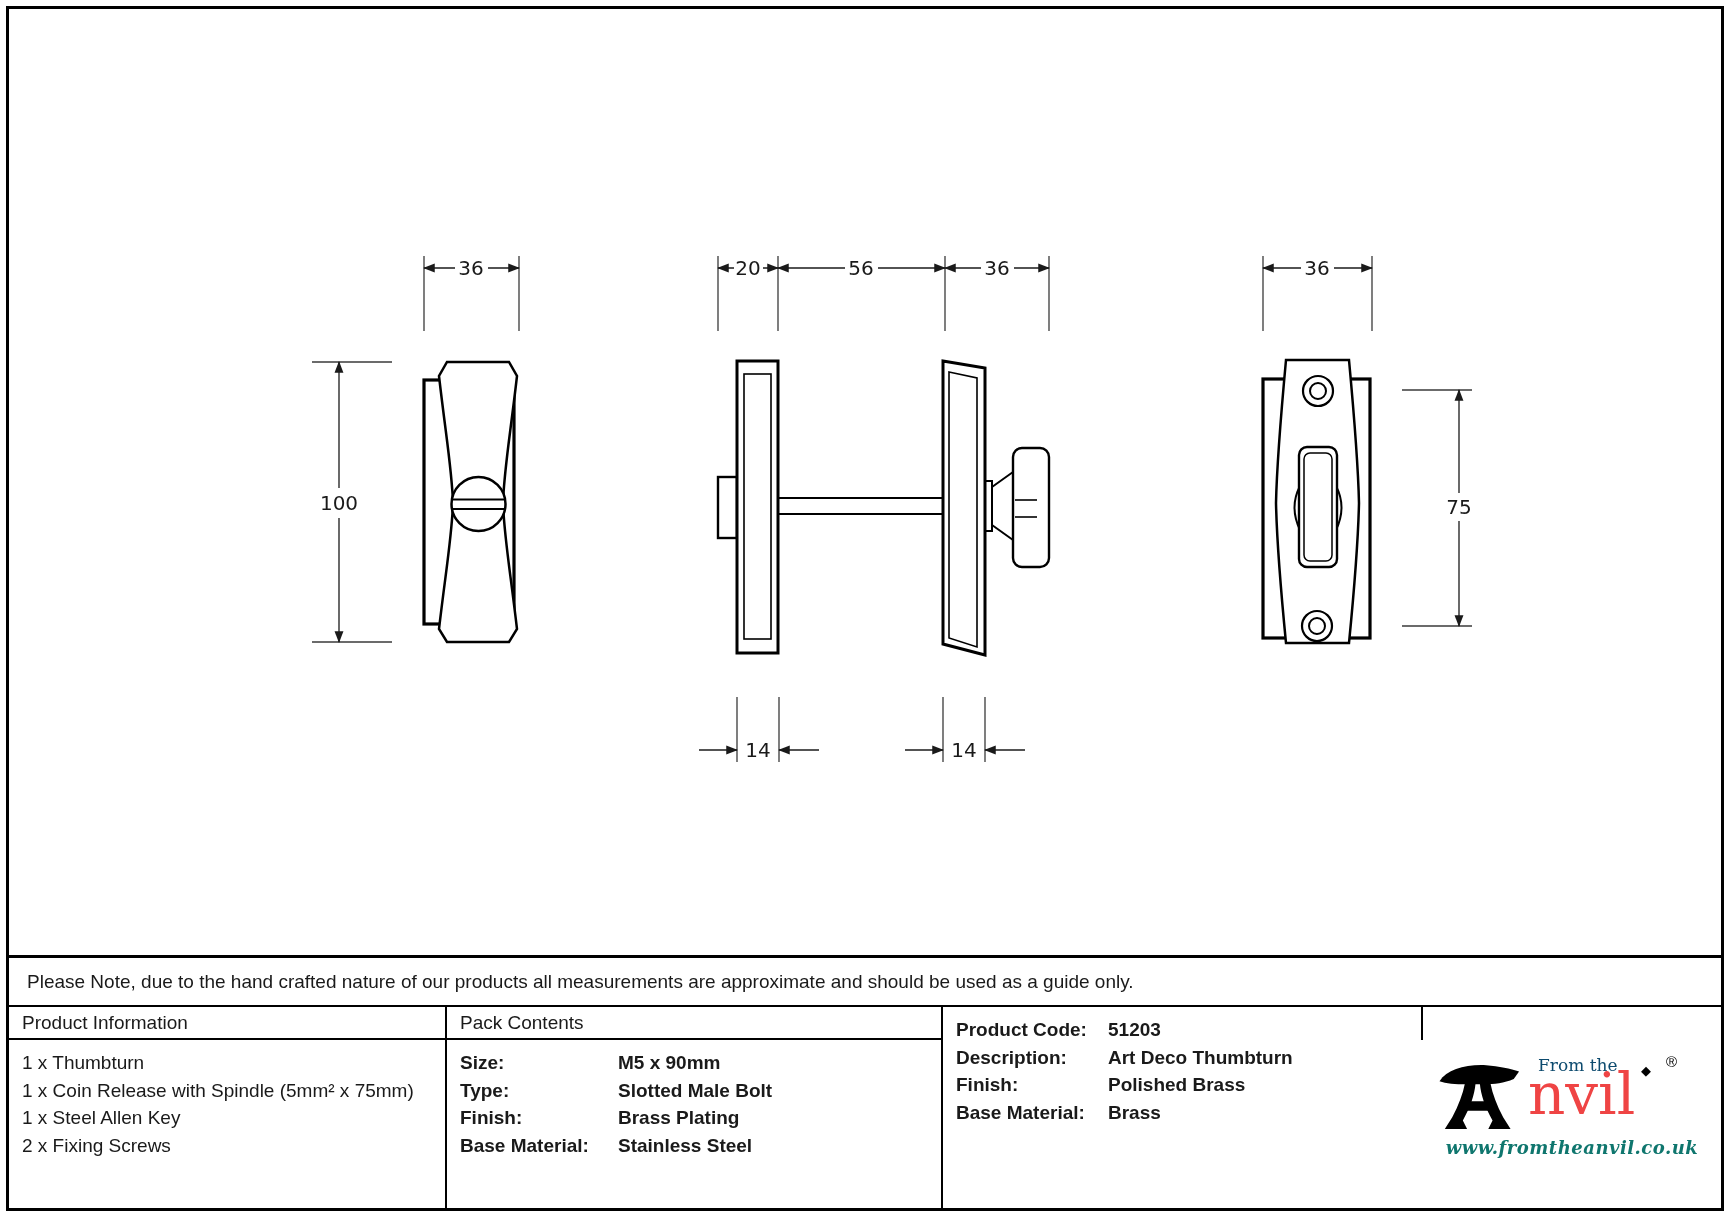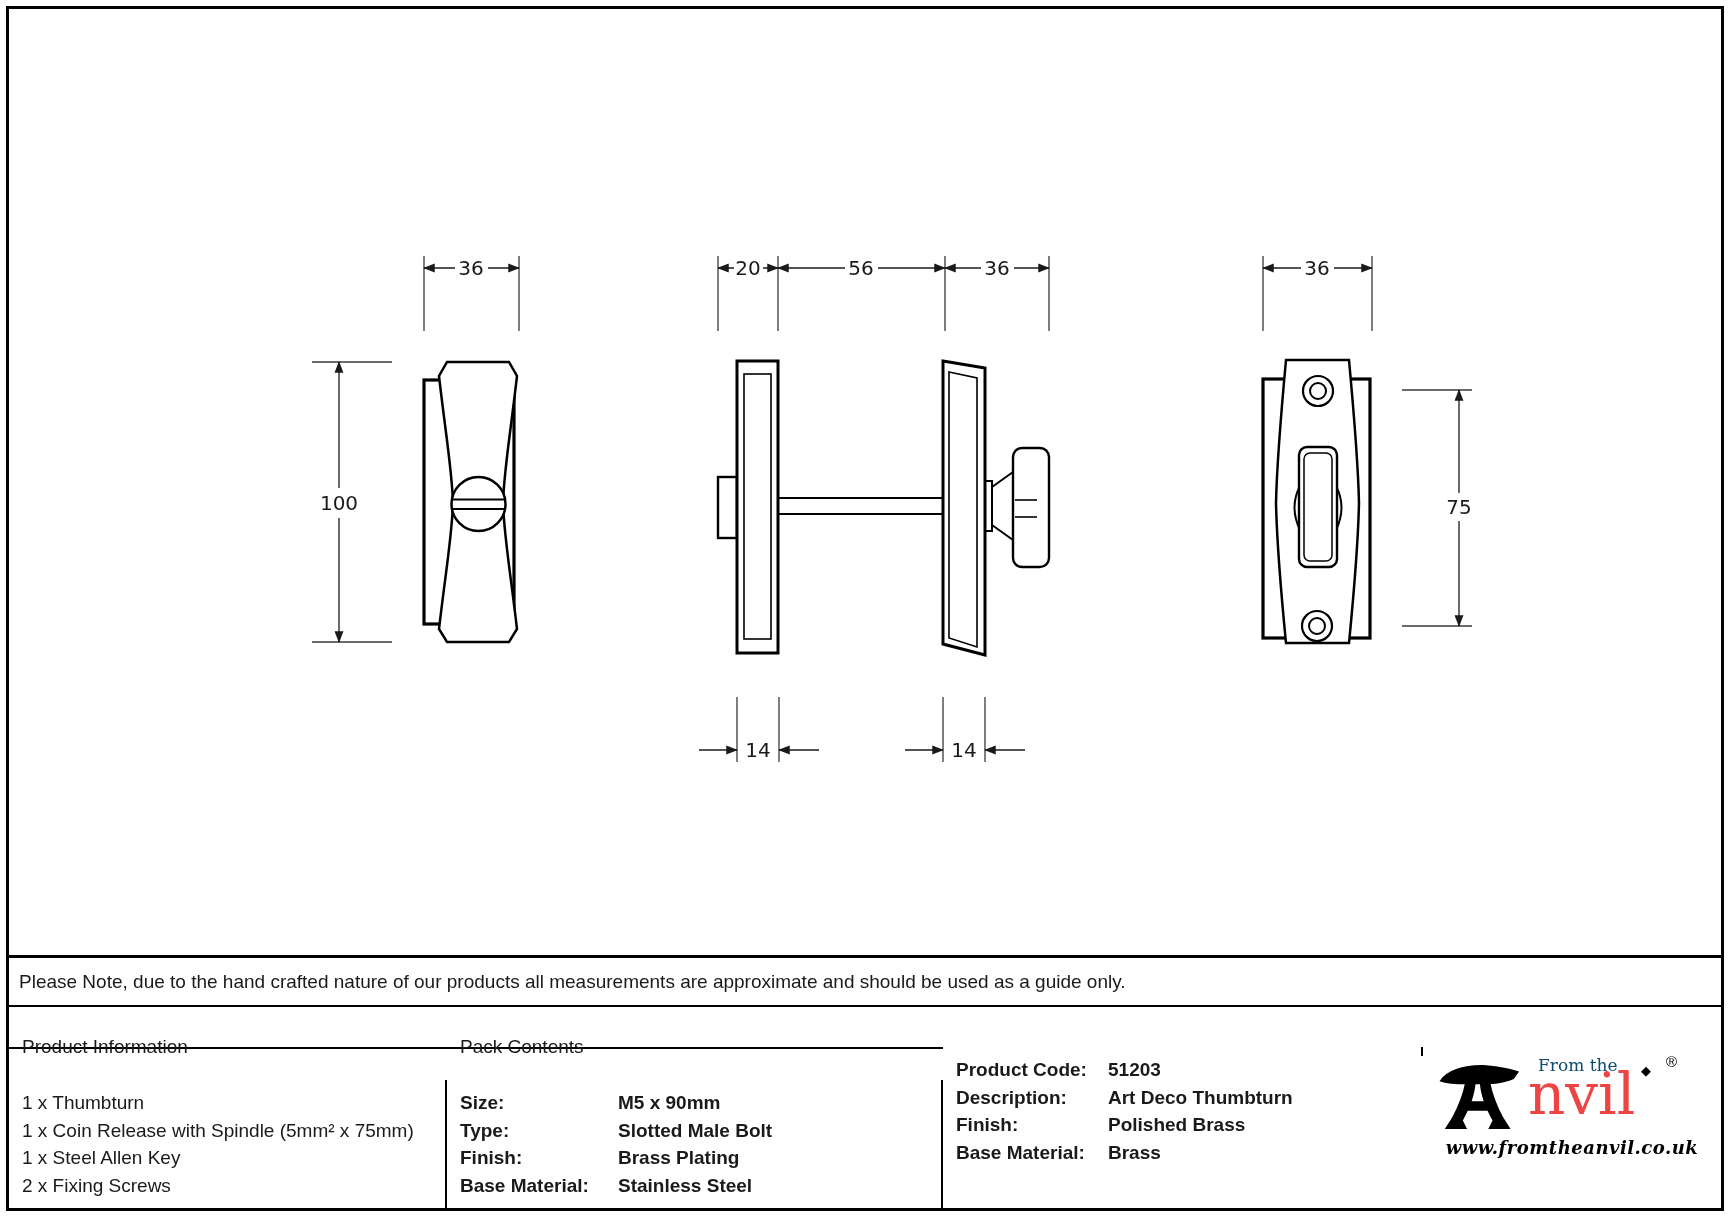--- a/index.html
+++ b/index.html
@@ -12,27 +12,27 @@
   .dim-text{font-family:"DejaVu Sans",sans-serif;font-size:20px;fill:#1a1a1a;}
   .bottom{
     position:absolute;left:9px;right:9px;top:955px;bottom:9px;
     border-top:3px solid #000;
     display:grid;
     grid-template-columns:438px 496px 480px auto;
     grid-template-rows:49px 33px auto;
   }
   .note{
     grid-column:1/5;border-bottom:2.5px solid #000;
-    display:flex;align-items:center;padding-left:10px;font-size:19px;
+    display:flex;align-items:center;padding-left:18px;font-size:19px;
   }
   .hcell{
     border-bottom:2.5px solid #000;font-size:19px;
     display:flex;align-items:center;padding-left:13px;
   }
-  .rb{border-right:2.5px solid #000;margin-top:40px;}
+  .rb{border-right:2.5px solid #000;}
   .bodycell{padding:9px 0 0 13px;font-size:19px;}
   .kv{display:flex;line-height:27.5px;font-weight:bold;}
   .kv .k{width:152px;flex:0 0 auto;}
   .fix .k{width:158px;}
   .pc-line{line-height:27.5px;}
   .logocell{
     grid-row:2/4;grid-column:4;
     display:flex;align-items:center;justify-content:center;
   }
   .logo{position:relative;width:268px;height:110px;}
@@ -43,21 +43,21 @@
   }
   .logo-diamond{position:absolute;left:203px;top:10px;font-size:13px;color:#000;}
   .logo-brand{
     position:absolute;left:90px;top:12px;
     font-family:"DejaVu Serif",serif;font-size:58px;line-height:1;color:#ef4444;
   }
   .logo-reg{position:absolute;left:228px;top:0px;font-size:15px;color:#000;}
   .logo-site{
     position:absolute;left:0;top:84px;width:100%;text-align:center;
     font-family:"DejaVu Serif",serif;font-style:italic;font-weight:bold;
-    font-size:18px;letter-spacing:0.5px;color:#000000;
+    font-size:18px;letter-spacing:0.5px;color:#0f766e;
   }
 </style>
 </head>
 <body>
 
 <div class="frame"></div>
 
 <svg class="drawing" width="1730" height="955" viewBox="0 0 1730 955">
   <defs>
     <marker id="arr" viewBox="0 0 10 10" refX="9.2" refY="5" markerWidth="11" markerHeight="9" orient="auto-start-reverse">

